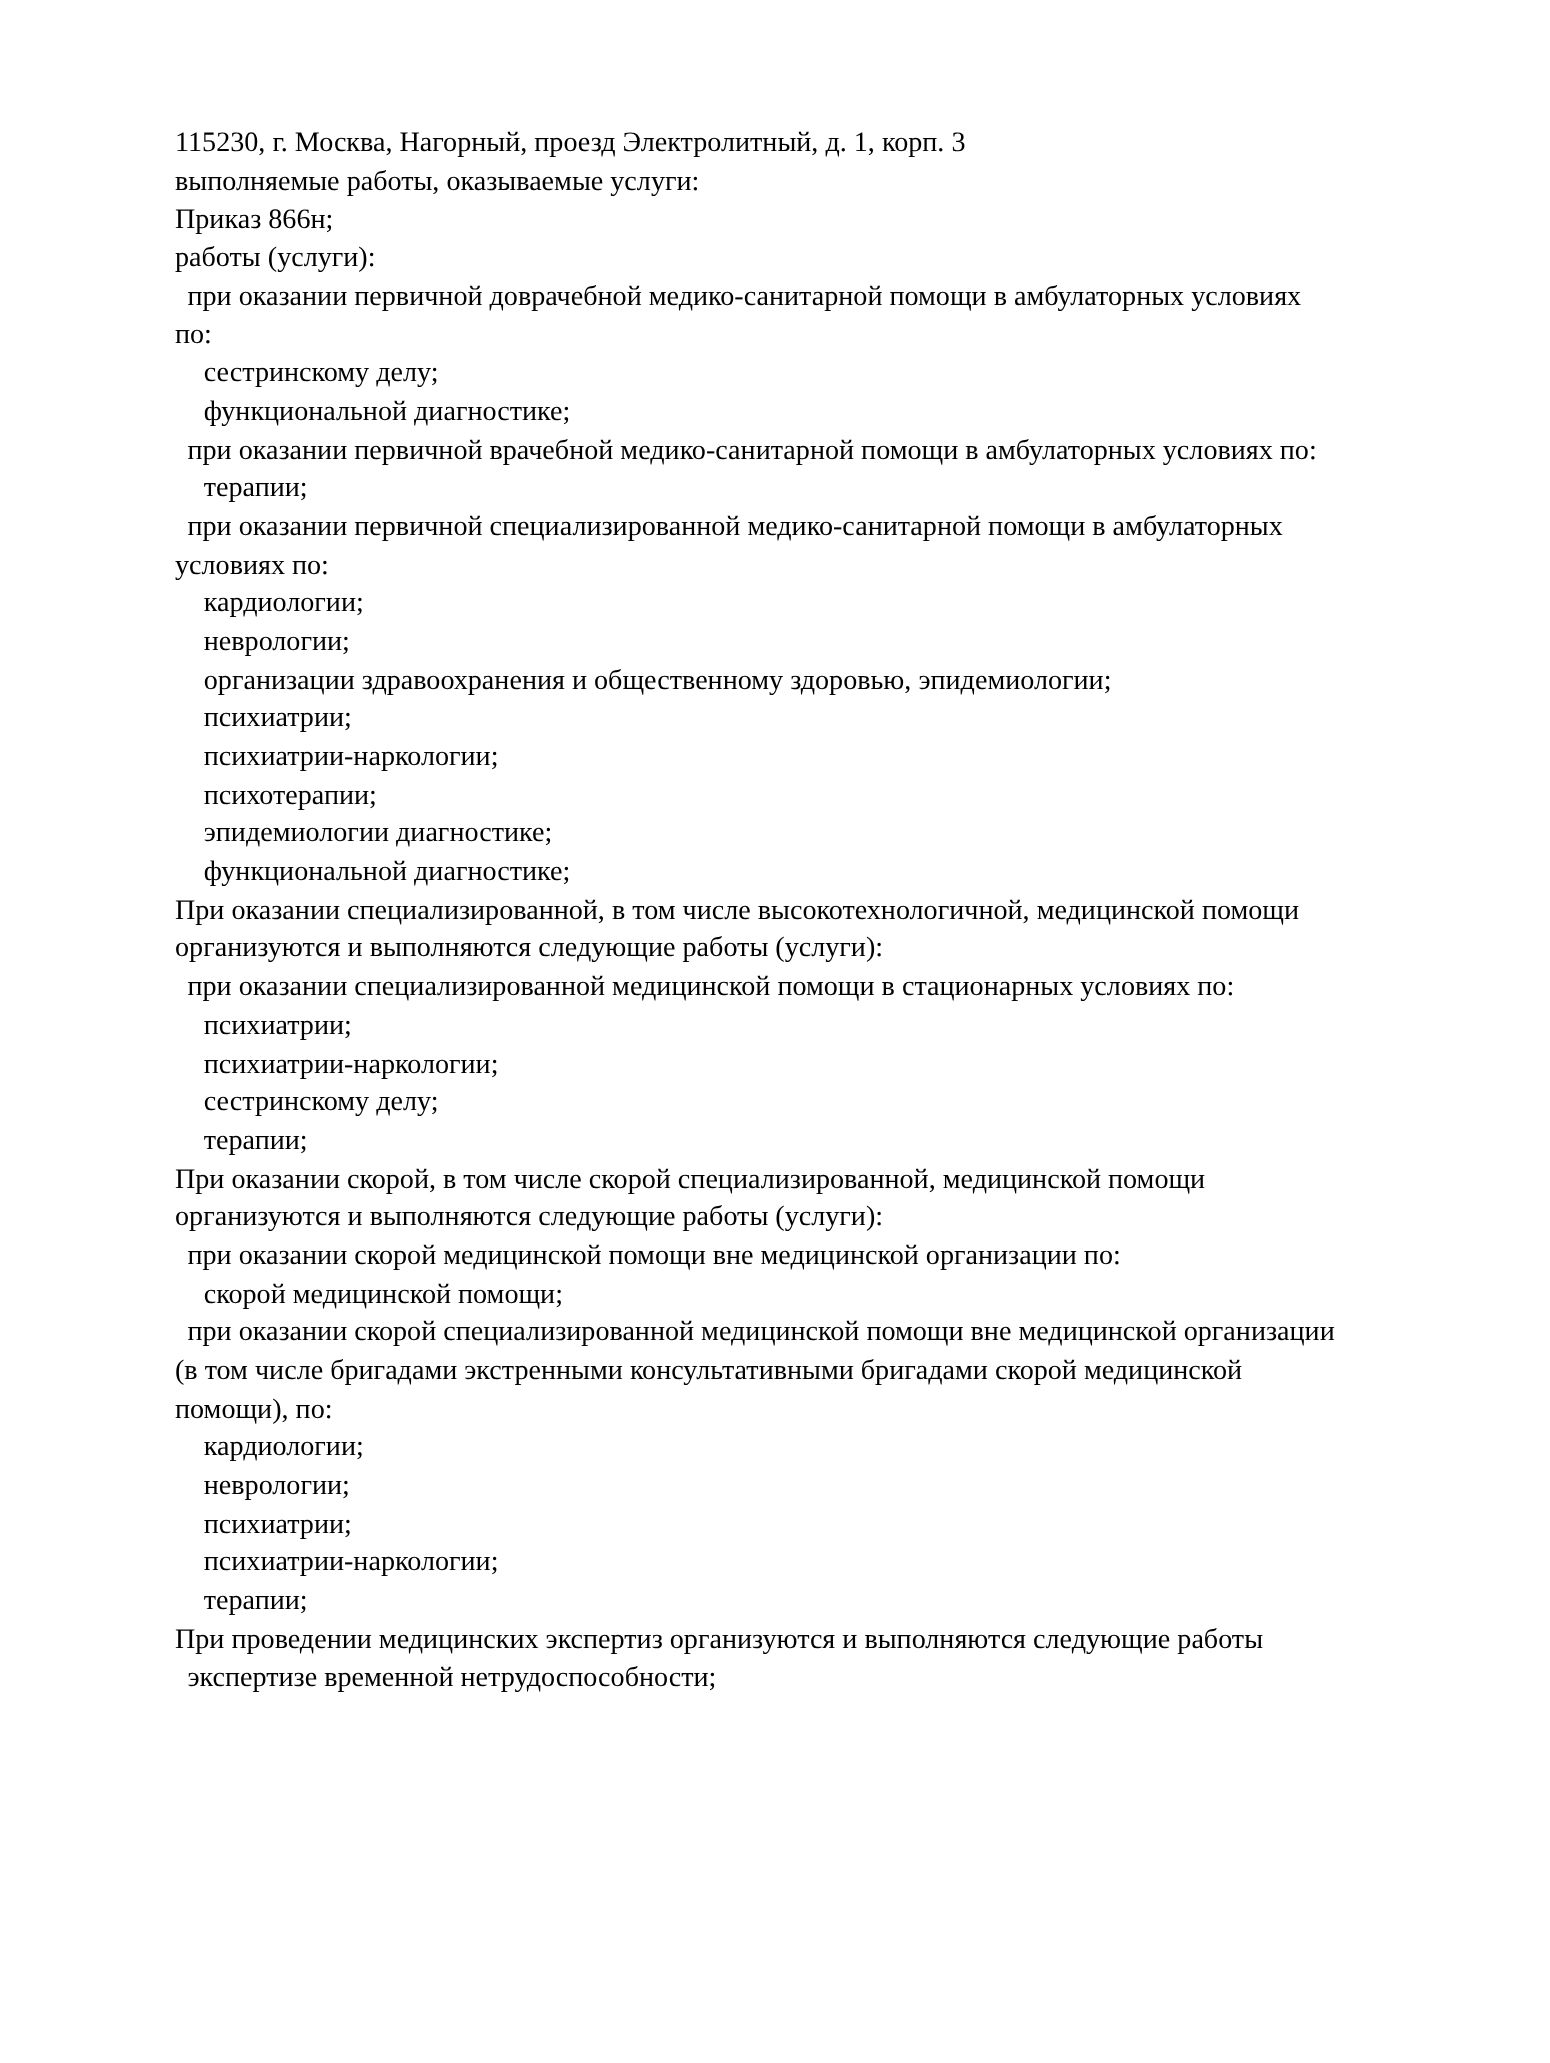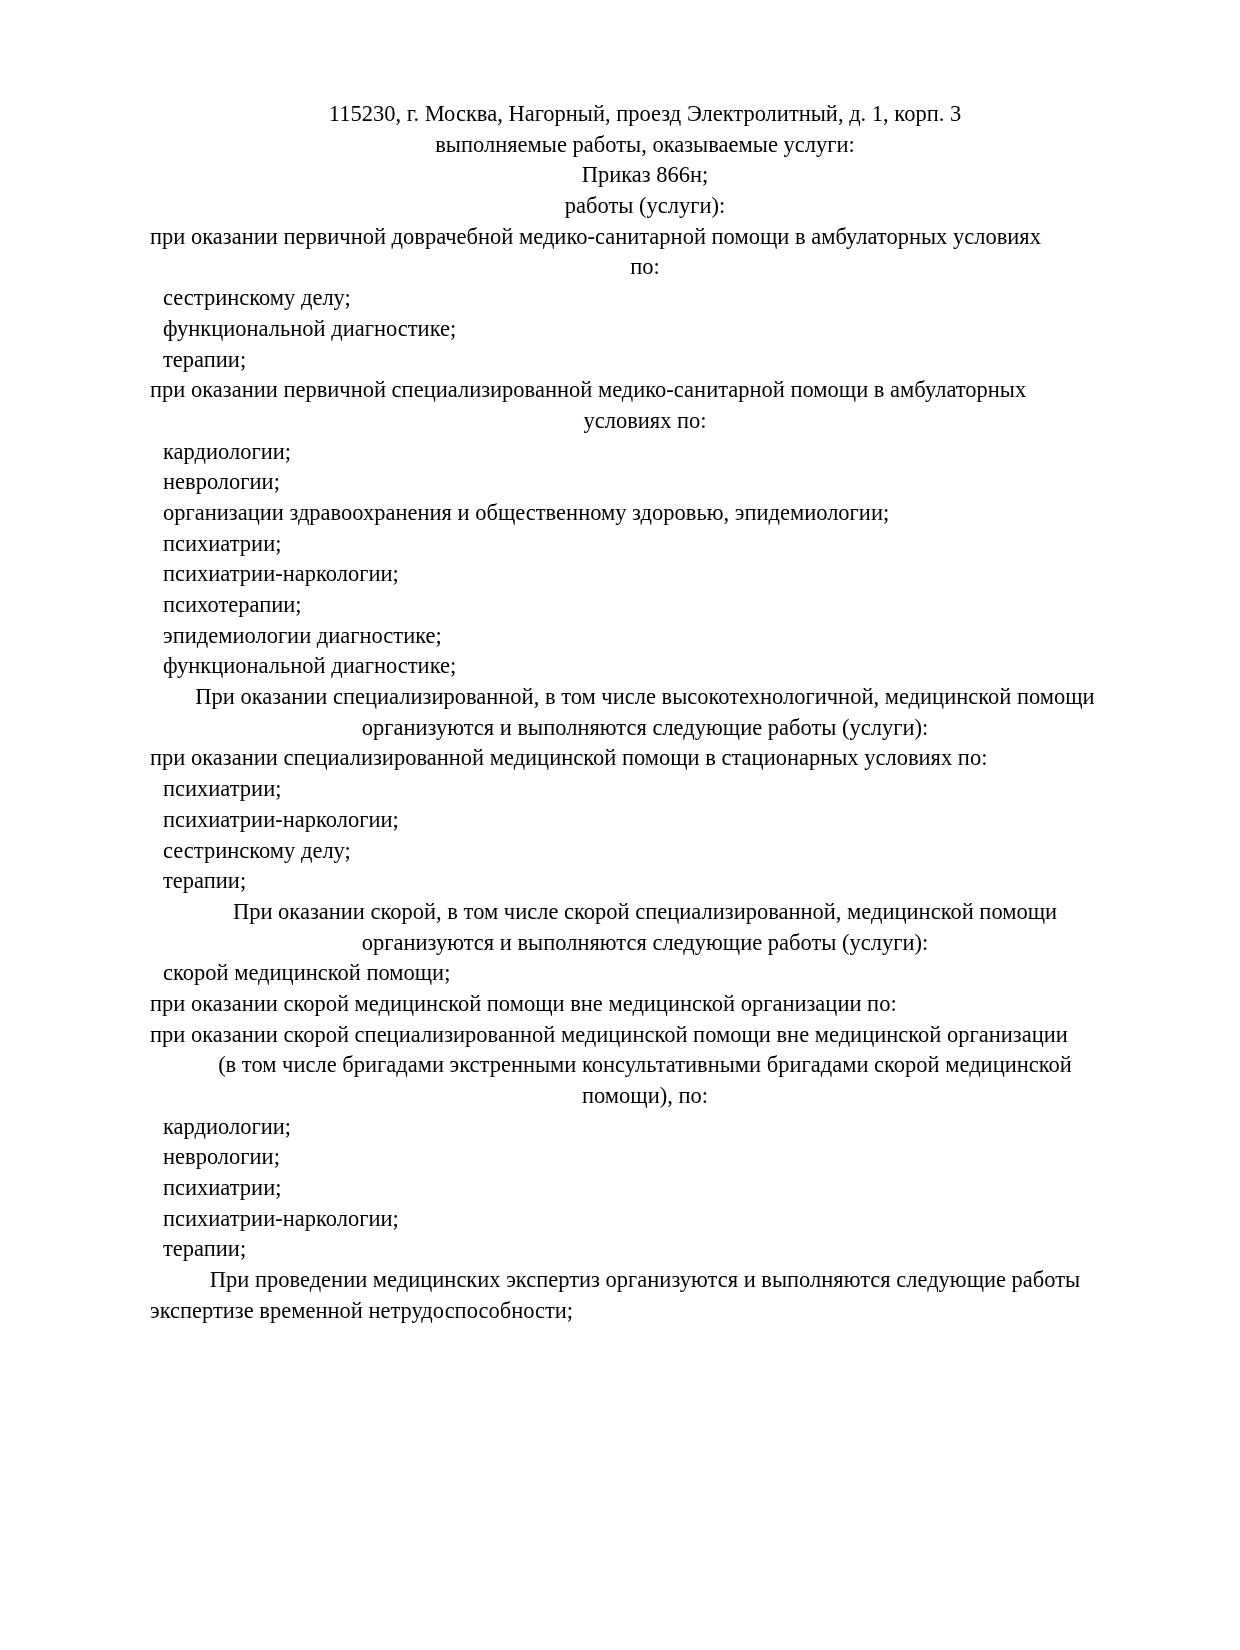--- a/index.html
+++ b/index.html
@@ -21,59 +21,60 @@
     width: 1010px;
     font-family: "Liberation Serif", "DejaVu Serif", serif;
     font-size: 22.5px;
     line-height: 30.7px;
     color: #000000;
   }
   .text-line {
     white-space: pre;
     height: 30.7px;
   }
-  .indent-0 { padding-left: 0; text-align: center; }
+  .indent-0 { padding-left: 0; }
   .indent-1 { padding-left: 10px; }
   .indent-2 { padding-left: 23px; }
 </style>
 </head>
 <body>
 
 <div class="page">
   <div class="content" id="doc-content" style="color: rgb(0, 0, 0);">
       <div class="text-line indent-0">115230, г. Москва, Нагорный, проезд Электролитный, д. 1, корп. 3</div>
       <div class="text-line indent-0">выполняемые работы, оказываемые услуги:</div>
       <div class="text-line indent-0">Приказ 866н;</div>
       <div class="text-line indent-0">работы (услуги):</div>
       <div class="text-line indent-1">при оказании первичной доврачебной медико-санитарной помощи в амбулаторных условиях</div>
       <div class="text-line indent-0">по:</div>
       <div class="text-line indent-2">сестринскому делу;</div>
       <div class="text-line indent-2">функциональной диагностике;</div>
+      <div class="text-line indent-1">при оказании первичной врачебной медико-санитарной помощи в амбулаторных условиях по:</div>
       <div class="text-line indent-2">терапии;</div>
       <div class="text-line indent-1">при оказании первичной специализированной медико-санитарной помощи в амбулаторных</div>
       <div class="text-line indent-0">условиях по:</div>
       <div class="text-line indent-2">кардиологии;</div>
       <div class="text-line indent-2">неврологии;</div>
       <div class="text-line indent-2">организации здравоохранения и общественному здоровью, эпидемиологии;</div>
       <div class="text-line indent-2">психиатрии;</div>
       <div class="text-line indent-2">психиатрии-наркологии;</div>
       <div class="text-line indent-2">психотерапии;</div>
       <div class="text-line indent-2">эпидемиологии диагностике;</div>
       <div class="text-line indent-2">функциональной диагностике;</div>
       <div class="text-line indent-0">При оказании специализированной, в том числе высокотехнологичной, медицинской помощи</div>
       <div class="text-line indent-0">организуются и выполняются следующие работы (услуги):</div>
       <div class="text-line indent-1">при оказании специализированной медицинской помощи в стационарных условиях по:</div>
       <div class="text-line indent-2">психиатрии;</div>
       <div class="text-line indent-2">психиатрии-наркологии;</div>
       <div class="text-line indent-2">сестринскому делу;</div>
       <div class="text-line indent-2">терапии;</div>
       <div class="text-line indent-0">При оказании скорой, в том числе скорой специализированной, медицинской помощи</div>
       <div class="text-line indent-0">организуются и выполняются следующие работы (услуги):</div>
+      <div class="text-line indent-1">при оказании скорой медицинской помощи вне медицинской организации по:</div>
       <div class="text-line indent-2">скорой медицинской помощи;</div>
-      <div class="text-line indent-1">при оказании скорой медицинской помощи вне медицинской организации по:</div>
       <div class="text-line indent-1">при оказании скорой специализированной медицинской помощи вне медицинской организации</div>
       <div class="text-line indent-0">(в том числе бригадами экстренными консультативными бригадами скорой медицинской</div>
       <div class="text-line indent-0">помощи), по:</div>
       <div class="text-line indent-2">кардиологии;</div>
       <div class="text-line indent-2">неврологии;</div>
       <div class="text-line indent-2">психиатрии;</div>
       <div class="text-line indent-2">психиатрии-наркологии;</div>
       <div class="text-line indent-2">терапии;</div>
       <div class="text-line indent-0">При проведении медицинских экспертиз организуются и выполняются следующие работы</div>
       <div class="text-line indent-1">экспертизе временной нетрудоспособности;</div>

